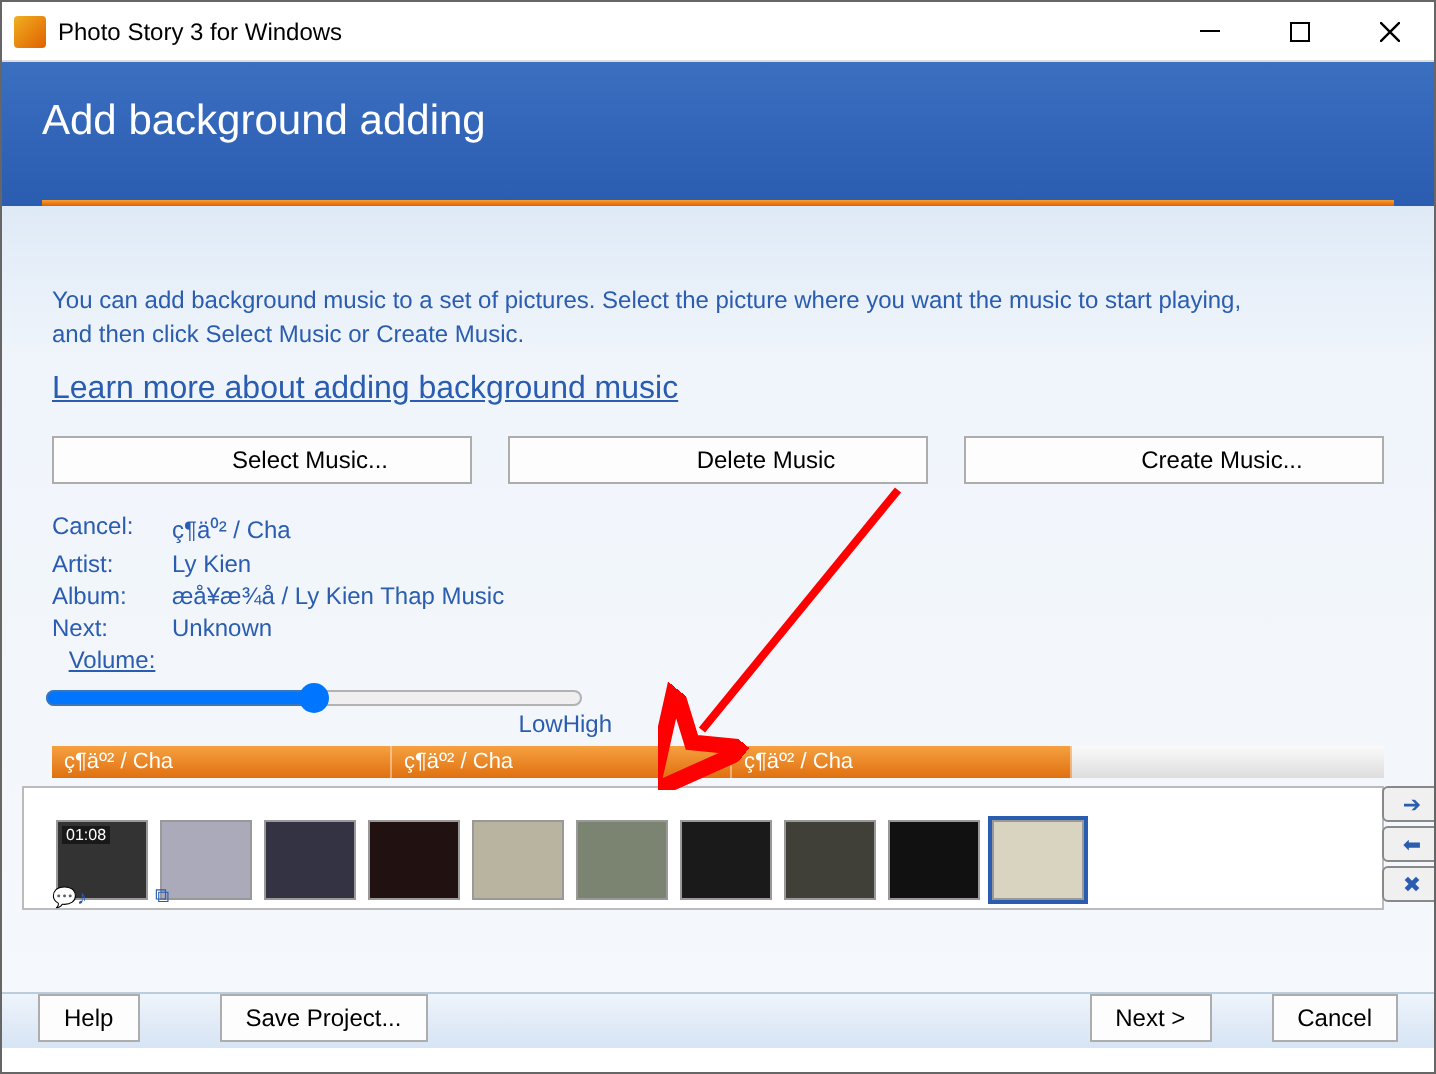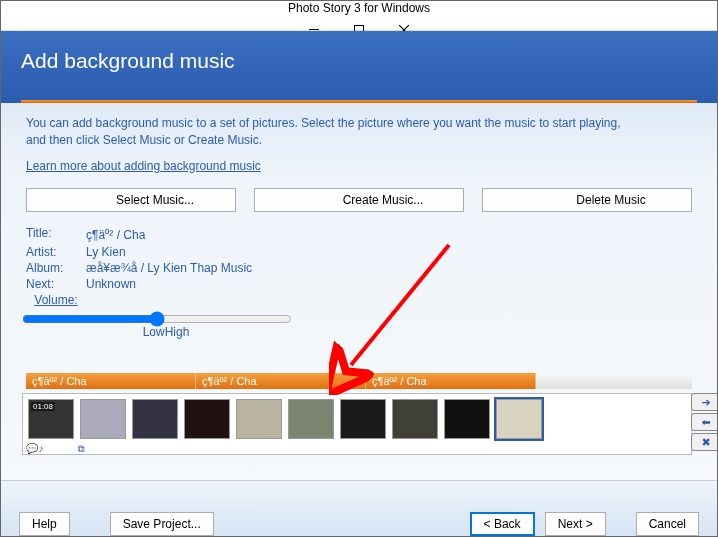--- a/index.html
+++ b/index.html
@@ -1,70 +1,70 @@
 <!DOCTYPE html>
 <html><head>
 <meta charset="utf-8">
 <style>
   * { box-sizing: border-box; margin: 0; padding: 0; font-family: "Segoe UI", Tahoma, sans-serif; }
   body { width: 718px; height: 537px; background: #fff; overflow: hidden; border: 1px solid #666; position: relative; }
 
   
-  .titlebar { height: 30px; display: flex; align-items: center; border-bottom: 1px solid #ddd; background: #fff; flex-direction: column; }
+  .titlebar { height: 30px; display: flex; align-items: center; border-bottom: 1px solid #ddd; background: #fff; }
   .titlebar .app-icon { width: 16px; height: 16px; margin: 0 6px; background: linear-gradient(135deg,#f0b020,#e06000); border-radius: 2px; }
   .titlebar .app-title { font-size: 12px; flex: 1; }
   .win-ctrl { display: flex; }
   .win-btn { width: 45px; height: 29px; display: flex; align-items: center; justify-content: center; font-size: 13px; }
   .win-btn svg { pointer-events: none; }
 
   
   .header { position: relative; height: 72px; background: linear-gradient(#3b6fc0,#2a5cb0); padding: 18px 20px 0; }
   .header-title { font-size: 21px; color: #fff; font-weight: 400; }
   .header::after { content:""; position:absolute; left:20px; right:20px; bottom:0; height:3px; background: linear-gradient(#f5a030,#e06000); }
 
   
   .content { background: linear-gradient(#dfeaf7,#f0f5fb 20%,#f5f8fc); padding: 12px 25px 0; height: calc(100% - 30px - 72px - 40px); position: relative; }
-  .instruction { font-size: 12px; color: #2a5cb0; line-height: 1.4; }
-  .learn-more { display:inline-block; margin-top:10px; font-size:12px; color:#2a5cb0; }
+  .instruction { font-size: 12px; color: #2a5cb0; line-height: 1.4; margin-top: 27px; }
+  .learn-more { display:inline-block; margin-top:10px; font-size:16px; color:#2a5cb0; }
 
   .music-buttons { display:flex; gap:18px; margin-top: 14px; }
   .music-buttons .btn { flex:1 1 200px; height:24px; font-size:12px; background:#fdfdfd; border:1px solid #adadad;padding-left:48px; }
 
   .meta { margin-top: 14px; font-size: 12px; color:#2a5cb0; }
   .meta-row { display:flex; margin-bottom:2px; }
   .meta-row .label { width:60px; }
   .volume-label { text-decoration: underline; text-align: center; }
 
   .slider-wrap { display:flex; align-items:center; gap:0; margin-top:4px; }
   .slider { width:270px; margin-left:-4px; }
-  .lowhigh { display:flex; width:280px; justify-content:center; font-size:12px; color:#2a5cb0; margin-top:-2px; }
+  .lowhigh { display:flex; width:280px; justify-content:flex-end; font-size:12px; color:#2a5cb0; margin-top:-2px; }
 
   .preview-row { position:absolute; right:25px; top:235px; }
   .preview-btn { width:140px; height:24px; font-size:12px; background:#fdfdfd; border:1px solid #adadad; }
 
   
   .trackbar { position:absolute; left:25px; right:25px; top:270px; height:16px; display:flex; }
   .trackseg { background: linear-gradient(#f5a040,#e07010); color:#fff; font-size:11px; display:flex; align-items:center; padding-left:6px; border-right:1px solid rgba(255,255,255,0.4); }
   .trackseg.s1{width:170px;} .trackseg.s2{width:170px;} .trackseg.s3{width:170px;}
   .trackseg-empty{flex:1; background:linear-gradient(#fafafa,#ddd);}
 
   
-  .filmstrip { position:absolute; left:21px; right:25px; top:290px; height:62px; display:flex; background:#fff; border:1px solid #bbb; padding:5px; overflow:hidden;}
+  .filmstrip { position:absolute; left:10px; right:25px; top:290px; height:62px; display:flex; background:#fff; border:1px solid #bbb; padding:16px; overflow:hidden;}
   .thumb { width:46px; height:40px; margin-right:6px; background:#777; border:1px solid #999; display:flex; align-items:flex-end; justify-content:flex-start; font-size:8px; color:#fff; position:relative; flex-shrink:0;}
   .thumb.first { background:#333; }
   .thumb .tstamp { position:absolute; top:2px; left:2px; color:#fff; background:rgba(0,0,0,.5); padding:0 2px; font-size:8px;}
   .thumb.selected { outline:2px solid #2a5cb0; }
   .thumb-icons { position:absolute; left:25px; top:340px; display:flex; gap:4px; font-size:10px; color:#2a5cb0;}
   .thumb-icons span{margin-right:30px;}
 
   .side-btns { position:absolute; right:-4px; top:290px; display:flex; flex-direction:column; gap:2px;}
   .side-btns button { width:30px; height:18px; font-size:11px; background:#f0f0f0; border:1px solid #888; border-radius:3px; display:flex; align-items:center; justify-content:center; color:#2a5cb0;}
 
   
-  .footer { position:absolute; left:0; right:0; bottom:0; height:56px; background:linear-gradient(#eef4fb,#d6e4f4); display:flex; align-items:flex-end; padding:0 18px; border-top:1px solid #bcd; }
+  .footer { position:absolute; left:0; right:0; bottom:12px; height:28px; background:linear-gradient(#eef4fb,#d6e4f4); display:flex; align-items:flex-start; padding:0 18px; border-top:1px solid #bcd; }
   .footer .btn { height:24px; font-size:12px; background:#fdfdfd; border:1px solid #adadad; padding:0 12px;}
   .footer .btn.focused { border:2px solid #0078d7; }
   .footer .spacer { flex:1; }
   .footer .btn + .btn { margin-left:10px; }
 
   
   .arrow { position:absolute; pointer-events:none; }
 </style>
 </head>
 <body>
@@ -85,39 +85,39 @@
       </div>
     <div class="win-btn close">
         <svg width="10" height="10">
           <path d="M0 0 L10 10 M10 0 L0 10" stroke="#000" stroke-width="1.2"></path>
         </svg>
       </div>
   </div>
 </div>
 
 <div class="header">
-  <div class="header-title">Add background music</div>
+  <div class="header-title">Add background adding</div>
 </div>
 
 <div class="content">
   <div class="instruction">
     <span>You can add background music to a set of pictures.  Select the picture where you want the music to start playing,</span><br>
     <span>and then click Select Music or Create Music.</span>
   </div>
   <a class="learn-more" href="#">Learn more about adding background music</a>
 
   <div class="music-buttons">
     <button class="btn">Select Music...</button>
+    <button class="btn">Delete Music</button>
     <button class="btn">Create Music...</button>
-    <button class="btn">Delete Music</button>
   </div>
 
   <div class="meta">
     <div class="meta-row">
-        <span class="label">Title:</span>
+        <span class="label">Cancel:</span>
         <span>ç¶ä⁰² / Cha</span>
       </div>
     <div class="meta-row">
         <span class="label">Artist:</span>
         <span>Ly Kien</span>
       </div>
     <div class="meta-row">
         <span class="label">Album:</span>
         <span>æå¥æ¾å / Ly Kien Thap Music</span>
       </div>
@@ -179,16 +179,15 @@
     </marker>
       </defs>
     <line x1="120" y1="10" x2="22" y2="130" stroke="#ff0000" stroke-width="4" marker-end="url(#ah)"></line>
   </svg>
 </div>
 
 <div class="footer">
   <button class="btn">Help</button>
   <button class="btn" style="margin-left:40px;">Save Project...</button>
   <div class="spacer"></div>
-  <button class="btn focused">&lt; Back</button>
   <button class="btn">Next &gt;</button>
   <button class="btn" style="margin-left:30px;">Cancel</button>
 </div>
 
 </body></html>

